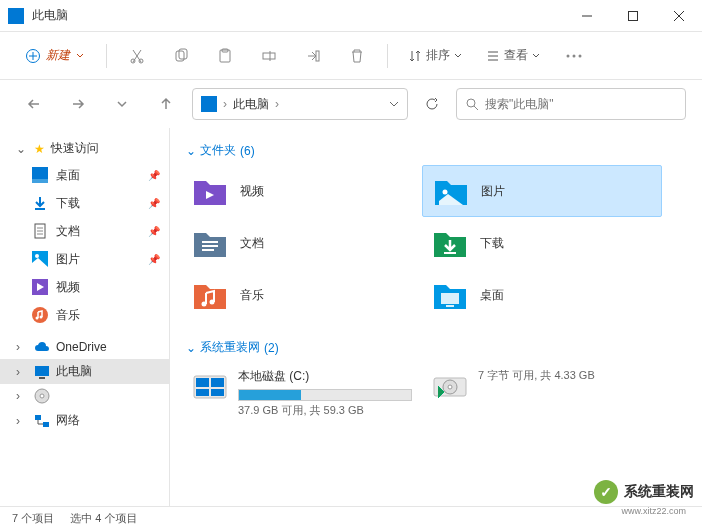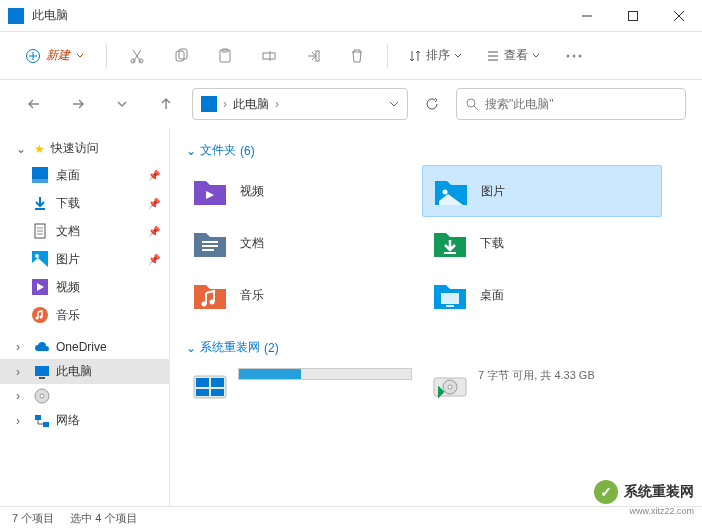--- a/index.html
+++ b/index.html
@@ -50,21 +50,21 @@
     .drive-icon { width: 36px; height: 36px; flex-shrink: 0; }
     .drive-info { flex: 1; }
     .drive-name { font-size: 12px; margin-bottom: 4px; }
     .drive-bar { height: 12px; background: #e8e8e8; border: 1px solid #ccc; position: relative; margin-bottom: 2px; }
     .drive-fill { height: 100%; background: #26a0da; }
     .drive-sub { font-size: 11px; color: #666; }
     
     .statusbar { height: 24px; border-top: 1px solid #e5e5e5; display: flex; align-items: center; padding: 0 12px; gap: 16px; font-size: 11px; color: #555; }
     
     .watermark { position: absolute; right: 8px; bottom: 26px; display: flex; align-items: center; gap: 6px; font-size: 14px; color: #333; font-weight: bold; }
-    .watermark-sub { position: absolute; right: 8px; bottom: 14px; font-size: 9px; color: #888; padding-left: 32px; }
+    .watermark-sub { position: absolute; right: 16px; bottom: 14px; font-size: 9px; color: #888; padding-left: 32px; }
     .wm-circle { width: 24px; height: 24px; background: #7cb342; border-radius: 50%; display: flex; align-items: center; justify-content: center; color: #fff; font-size: 14px; }
     
     svg { display: block; }
   </style>
 </head>
 <body>
 
 <div class="titlebar">
   <div class="app-icon"></div>
   <div class="title">此电脑</div>
@@ -372,23 +372,25 @@
     <div class="items-grid">
       <div class="drive-item">
         <svg class="drive-icon" viewBox="0 0 36 36">
             <rect x="2" y="8" width="32" height="22" rx="2" fill="#e8e8e8" stroke="#bbb"></rect>
             <rect x="4" y="10" width="13" height="9" fill="#0078d4"></rect>
             <rect x="19" y="10" width="13" height="9" fill="#0078d4"></rect>
             <rect x="4" y="21" width="13" height="7" fill="#0078d4"></rect>
             <rect x="19" y="21" width="13" height="7" fill="#0078d4"></rect>
           </svg>
         <div class="drive-info">
+          <div class="drive-name">本地磁盘 (C:)</div>
           <div class="drive-bar">
               <div class="drive-fill" style="width:36%"></div>
             </div>
+          <div class="drive-sub">37.9 GB 可用, 共 59.3 GB</div>
         </div>
       </div>
       <div class="drive-item">
         <svg class="drive-icon" viewBox="0 0 36 36">
             <rect x="2" y="10" width="32" height="18" rx="2" fill="#e8e8e8" stroke="#bbb"></rect>
             <circle cx="18" cy="19" r="7" fill="#ddd" stroke="#999"></circle>
             <circle cx="18" cy="19" r="2" fill="#fff" stroke="#999"></circle>
             <path d="M6 18 L12 24 L6 30" fill="#159957" stroke="#0a6"></path>
           </svg>
         <div class="drive-info">

